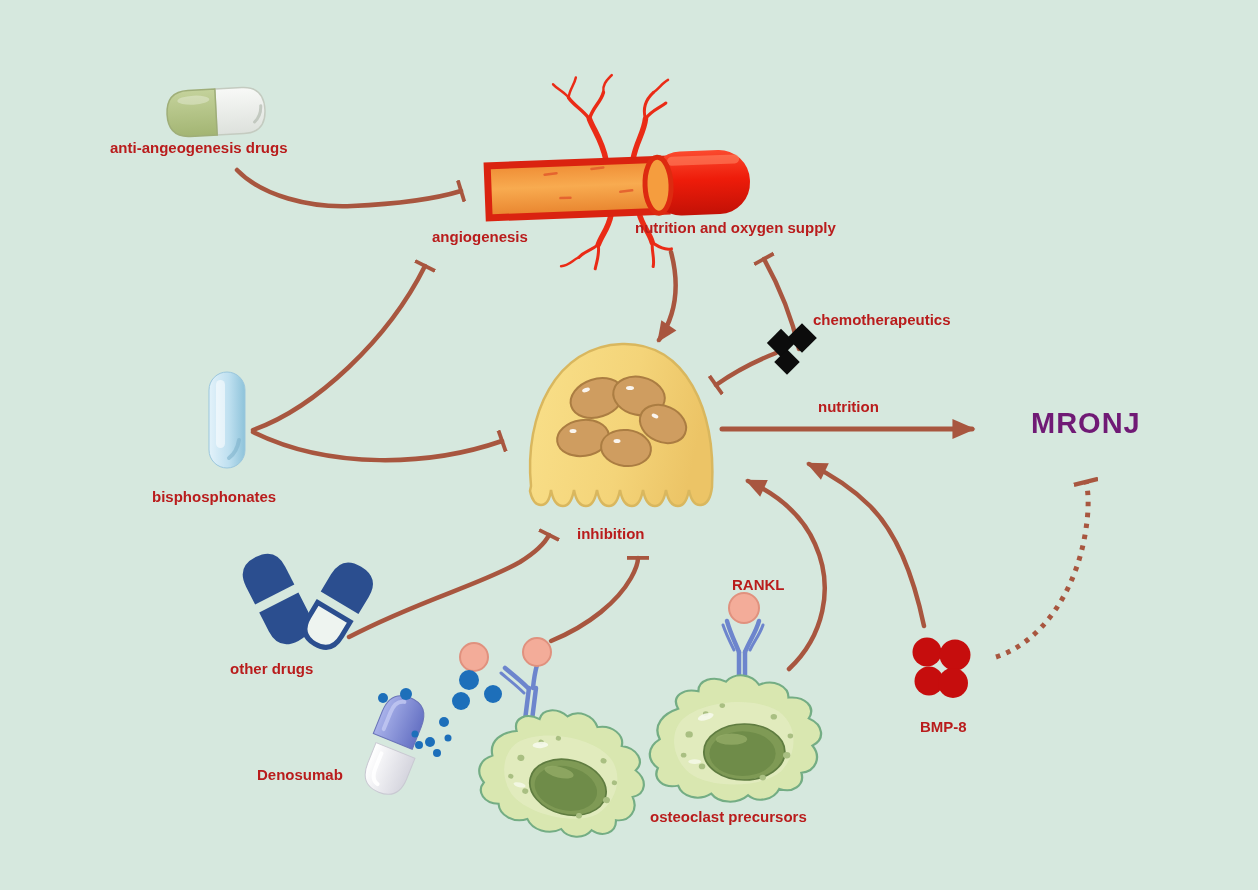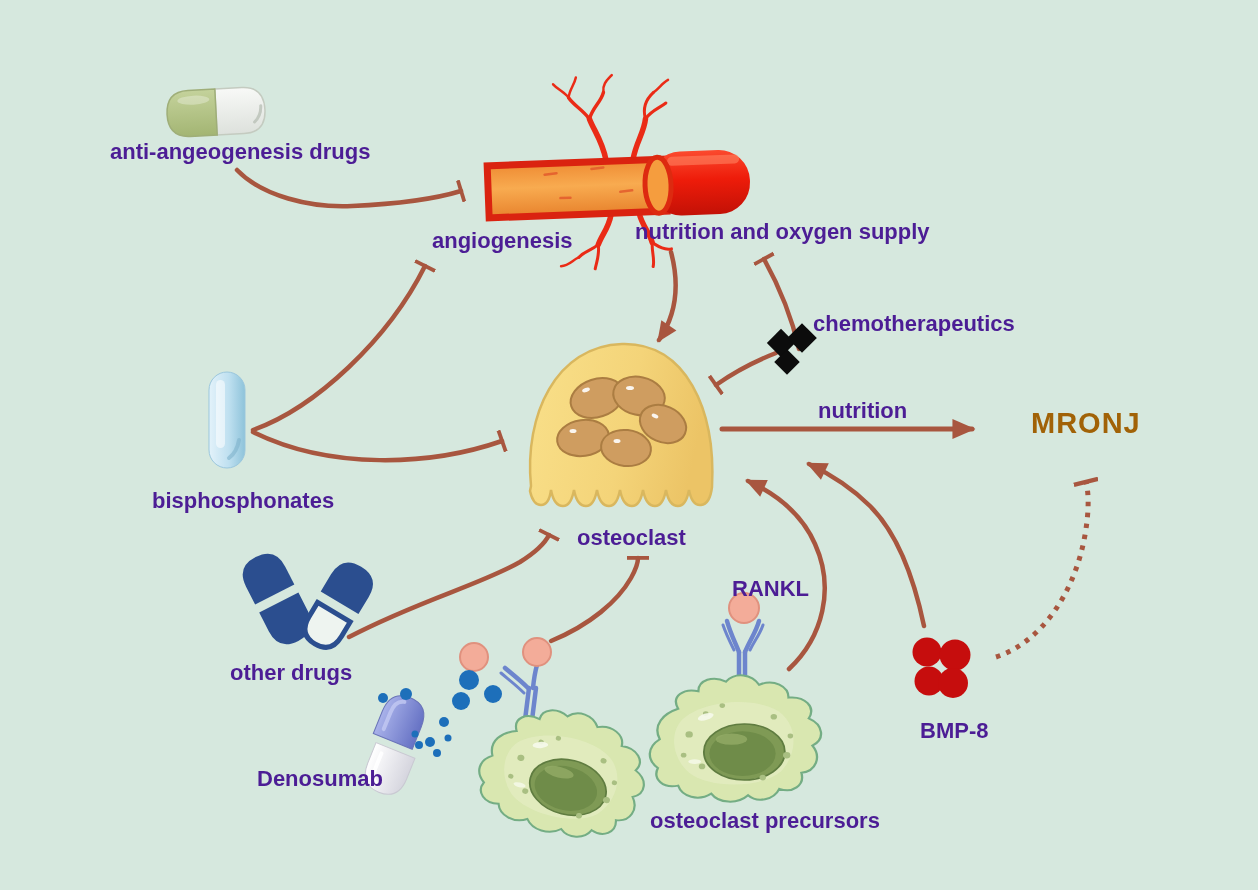--- a/index.html
+++ b/index.html
@@ -1,20 +1,20 @@
 <!DOCTYPE html>
 <html><head>
 <meta charset="utf-8">
 <style>
   html,body{margin:0;padding:0;}
   body{font-family:"Liberation Sans",sans-serif;}
   #canvas{position:relative;width:1258px;height:890px;background:#d6e8de;overflow:hidden;}
   #art{position:absolute;left:0;top:0;}
-  .lbl{position:absolute;font-weight:bold;font-size:22px;color:#4c1d95;white-space:nowrap;}
-  .lbl-mronj{font-size:29px;color:#a16207;letter-spacing:1px;}
+  .lbl{position:absolute;font-weight:bold;font-size:15px;color:#b91c1c;white-space:nowrap;}
+  .lbl-mronj{font-size:29px;color:#701a75;letter-spacing:1px;}
 </style>
 </head>
 <body>
 
 <div id="canvas">
 
 <svg id="art" width="1258" height="890" viewBox="0 0 1258 890">
   <defs>
     <marker id="mArrow" viewBox="0 0 10 10" refX="8.5" refY="5" markerWidth="5.2" markerHeight="4.6" orient="auto-start-reverse">
       <path d="M0,0.6 L10,5 L0,9.4 Z" fill="#a8563f"></path>
@@ -238,21 +238,21 @@
     <circle cx="929" cy="681" r="14.5"></circle>
     <circle cx="953" cy="683" r="15"></circle>
   </g>
 </svg>
 
 <div class="lbl" style="left:110px;top:139px">anti-angeogenesis drugs</div>
 <div class="lbl" style="left:432px;top:228px">angiogenesis</div>
 <div class="lbl" style="left:635px;top:219px">nutrition and oxygen supply</div>
 <div class="lbl" style="left:813px;top:311px">chemotherapeutics</div>
 <div class="lbl" style="left:152px;top:488px">bisphosphonates</div>
-<div class="lbl" style="left:577px;top:525px">osteoclast</div>
+<div class="lbl" style="left:577px;top:525px">inhibition</div>
 <div class="lbl" style="left:818px;top:398px">nutrition</div>
 <div class="lbl lbl-mronj" style="left:1031px;top:407px">MRONJ</div>
 <div class="lbl" style="left:230px;top:660px">other drugs</div>
 <div class="lbl" style="left:257px;top:766px">Denosumab</div>
 <div class="lbl" style="left:732px;top:576px">RANKL</div>
 <div class="lbl" style="left:650px;top:808px">osteoclast precursors</div>
 <div class="lbl" style="left:920px;top:718px">BMP-8</div>
 
 </div>
 

